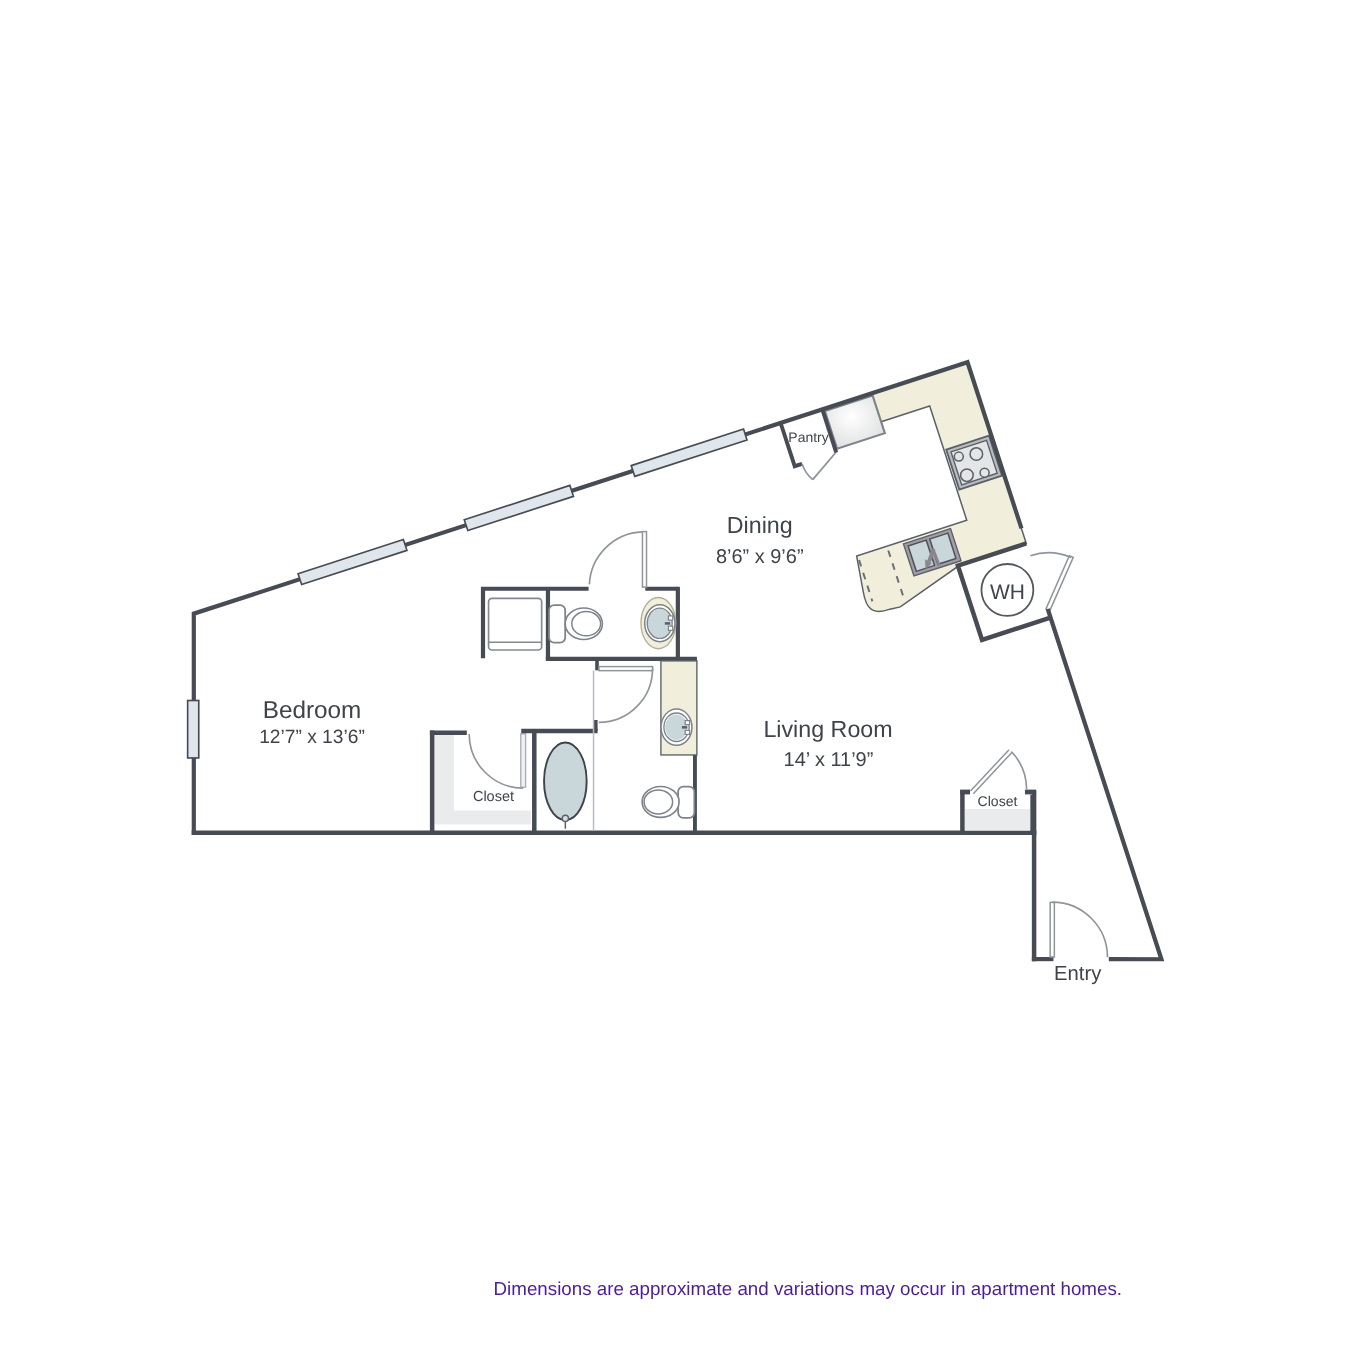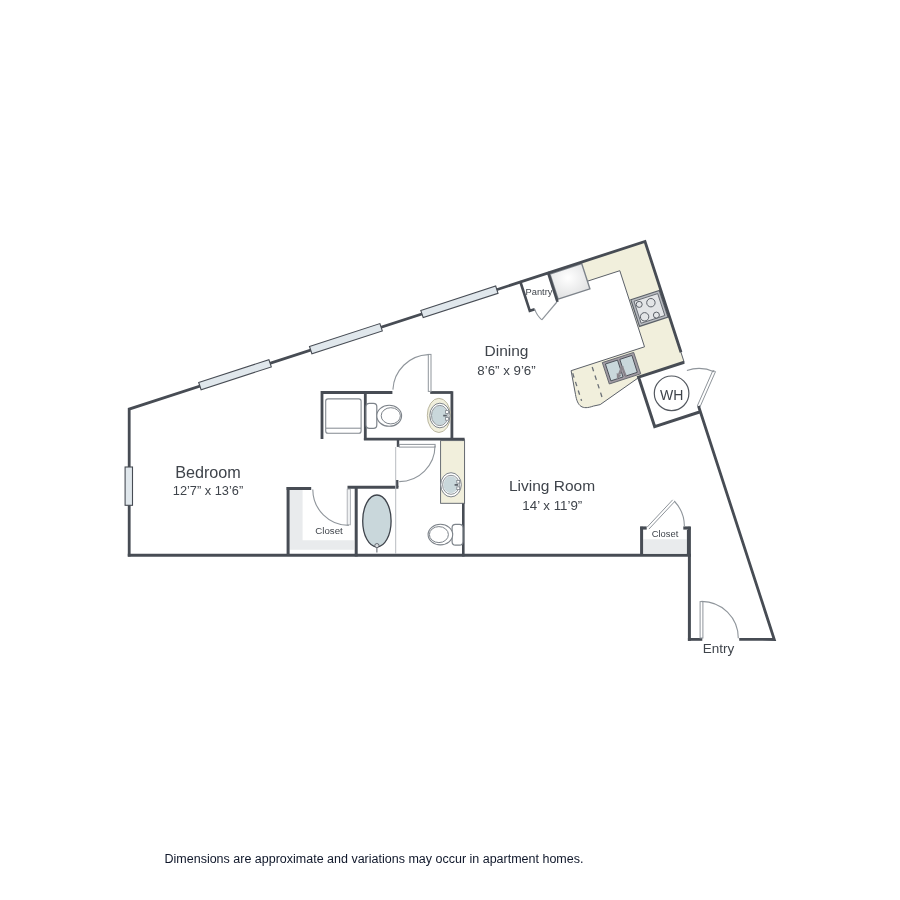--- a/index.html
+++ b/index.html
@@ -1,18 +1,18 @@
 <!DOCTYPE html>
 <html><head>
 <meta charset="utf-8">
 <title>Floorplan</title>
 <style>
 html,body{margin:0;padding:0;background:#ffffff;width:900px;height:900px;overflow:hidden;}
 .wrap{position:relative;width:900px;height:900px;font-family:"Liberation Sans", sans-serif;}
-.caption{position:absolute;left:0;top:852px;width:748px;text-align:center;font-size:12.5px;color:#0f172a;}
+.caption{position:absolute;left:0;top:852px;width:748px;text-align:right;font-size:12.5px;color:#4c1d95;}
 </style>
 </head>
 <body>
 <div class="wrap">
 
 <svg width="900" height="900" viewBox="0 0 900 900">
 <g fill="none" stroke-linecap="butt">
 
 <path d="M129.2,409.1 L645.0,241.5 L774.3,639.5 L689.4,639.3 L689.4,555.2 L129.2,555.2 Z" fill="#ffffff"></path>
 

